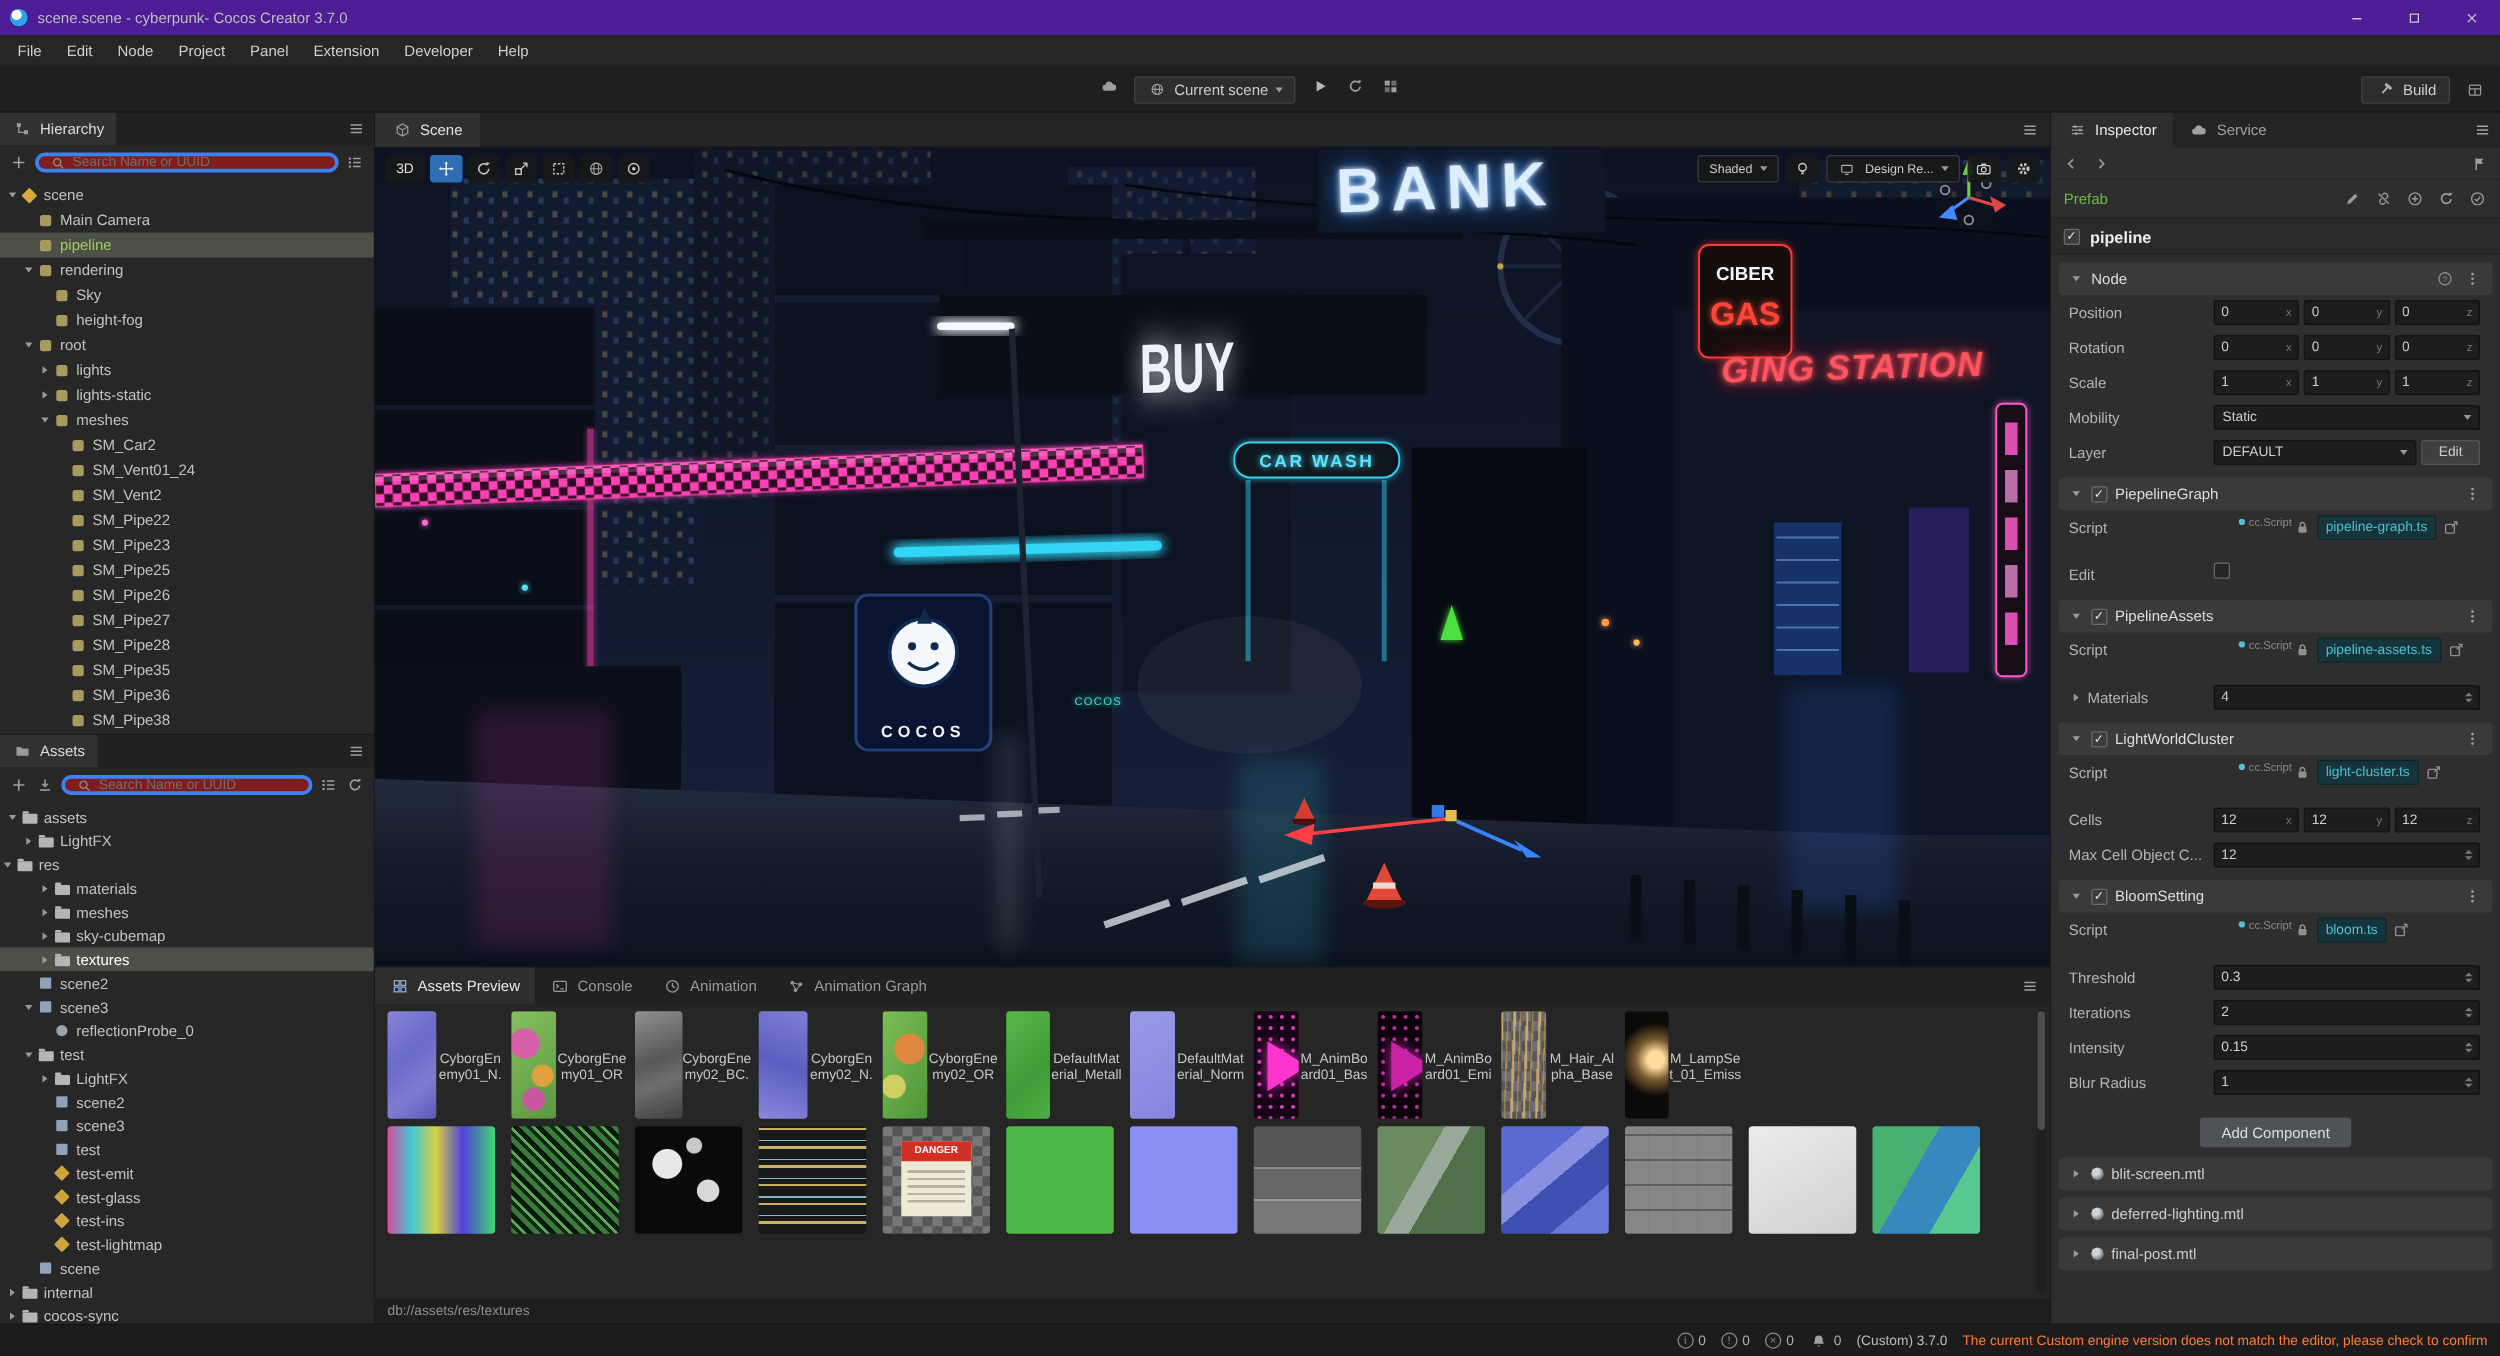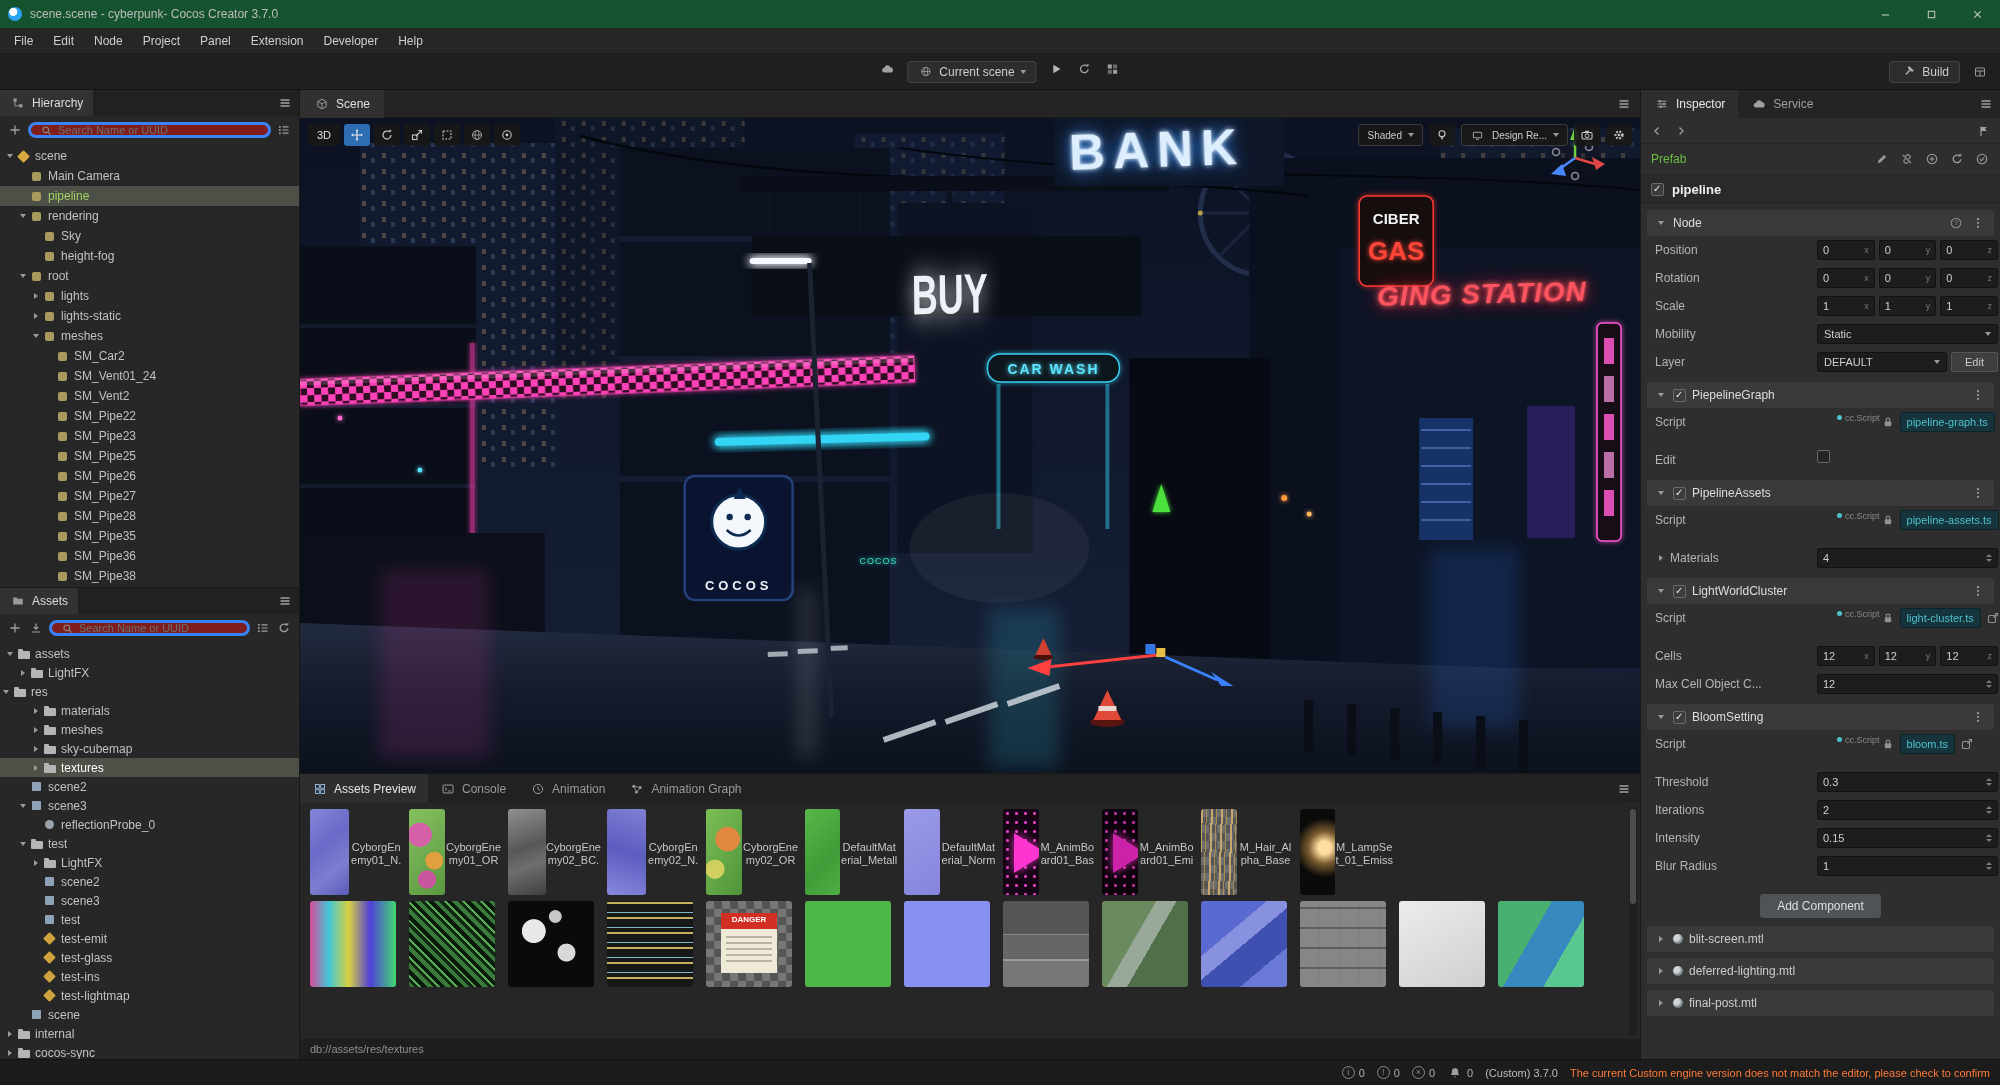--- a/index.html
+++ b/index.html
@@ -5,21 +5,21 @@
 *{margin:0;padding:0;box-sizing:border-box;font-family:"Liberation Sans",sans-serif;}
 html,body{width:2000px;height:1085px;overflow:hidden;background:#2b2b2b;color:#c8c8c8;font-size:12px;}
 .app{width:2000px;height:1085px;display:flex;flex-direction:column;overflow:hidden;background:#2b2b2b;}
 .flexsp{flex:1;}
 .icon{width:16px;height:16px;display:inline-flex;align-items:center;justify-content:center;flex:none;}
 .icon svg{width:12px;height:12px;display:block;}
 .icon.sm svg{width:11px;height:11px;}
 .caret{width:0;height:0;border-left:3.5px solid transparent;border-right:3.5px solid transparent;border-top:4px solid #9a9a9a;flex:none;}
 
 
-.titlebar{height:28px;flex:none;background:#14532d;display:flex;align-items:center;gap:8px;padding-left:8px;}
+.titlebar{height:28px;flex:none;background:#4c1d95;display:flex;align-items:center;gap:8px;padding-left:8px;}
 .app-logo{width:14px;height:14px;border-radius:50%;background:radial-gradient(circle at 38% 35%,#ffffff 0 30%,#2ba3f0 34%);flex:none;}
 .title-text{font-size:12px;color:#bdbdbd;}
 .win-btns{margin-left:auto;display:flex;height:100%;}
 .win-btn{width:46px;height:100%;display:flex;align-items:center;justify-content:center;}
 
 
 .menubar{height:26px;flex:none;background:#262626;display:flex;align-items:center;padding:0 4px;border-bottom:1px solid #1c1c1c;}
 .menu-item{padding:0 10px;line-height:26px;color:#cfcfcf;}
 
 
@@ -133,21 +133,21 @@
 .prefab-label{color:#6dbb40;}
 .prefab-actions{margin-left:auto;display:flex;gap:9px;}
 .nodename-row{height:30px;display:flex;align-items:center;gap:8px;padding:0 10px;background:#2a2a2a;border-top:1px solid #242424;border-bottom:1px solid #242424;}
 .nodename{color:#eee;font-size:13px;font-weight:bold;}
 .cb{width:13px;height:13px;flex:none;background:#252525;border:1px solid #6a6a6a;border-radius:2px;position:relative;display:inline-block;}
 .cb.on{background:#3c3c3c;}
 .cb.on::after{content:"\2713";position:absolute;left:1px;top:-1px;font-size:10px;color:#e8e8e8;}
 .section{margin-top:6px;}
 .sec-head{height:26px;margin:0 6px;background:#3a3a3a;border-radius:3px;display:flex;align-items:center;gap:6px;padding:0 8px;}
 .sec-title{color:#dedede;}
-.insp-row{min-height:28px;display:flex;align-items:flex-start;padding:4px 2px 3px 14px;gap:46px;}
+.insp-row{min-height:28px;display:flex;align-items:flex-start;padding:4px 16px 3px 14px;}
 .insp-row.tall{min-height:38px;}
 .ilabel{width:116px;flex:none;display:flex;align-items:center;gap:3px;color:#b4b4b4;padding-top:3px;overflow:hidden;white-space:nowrap;}
 .ival{flex:1;min-width:0;display:flex;align-items:center;gap:4px;}
 .nfield{flex:1;min-width:0;height:20px;background:#1d1d1d;border:1px solid #121212;border-radius:2px;display:flex;align-items:center;padding:0 5px;color:#cfcfcf;font-size:11px;}
 .fval{overflow:hidden;white-space:nowrap;text-overflow:ellipsis;}
 .axis{margin-left:auto;color:#777;font-size:9px;padding-left:3px;}
 .spin{margin-left:auto;display:flex;flex-direction:column;gap:2px;}
 .spin i{display:block;width:0;height:0;border-left:3px solid transparent;border-right:3px solid transparent;}
 .spin .up{border-bottom:3.5px solid #777;}
 .spin .dn{border-top:3.5px solid #777;}

